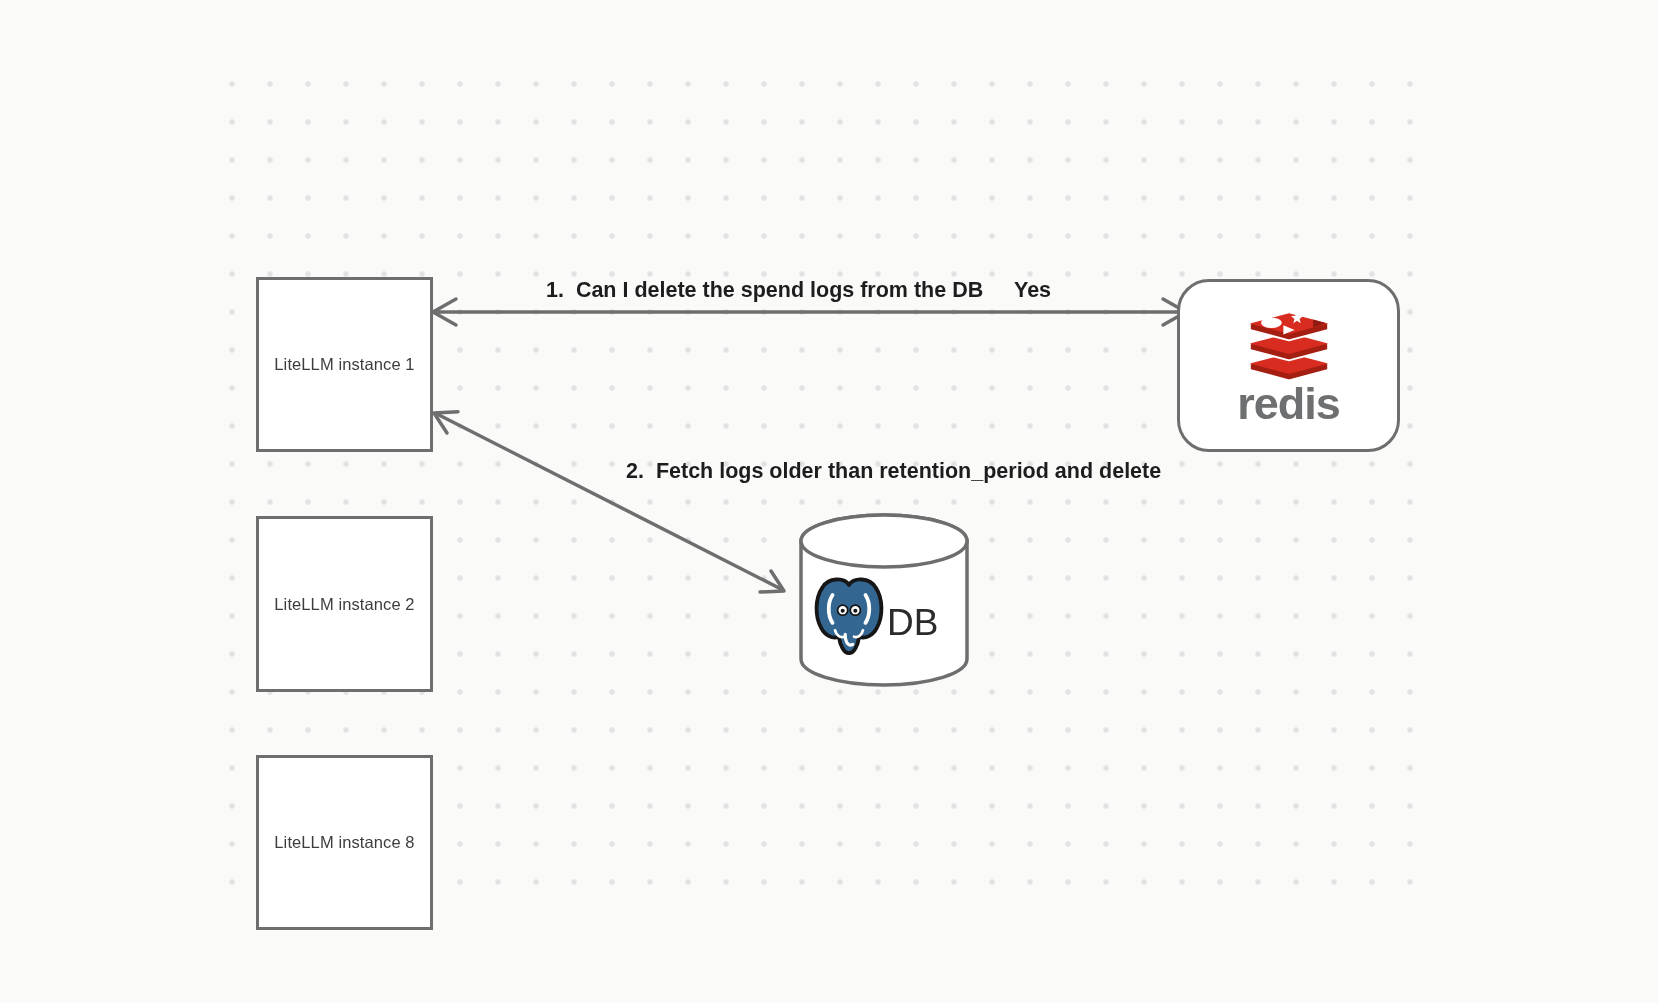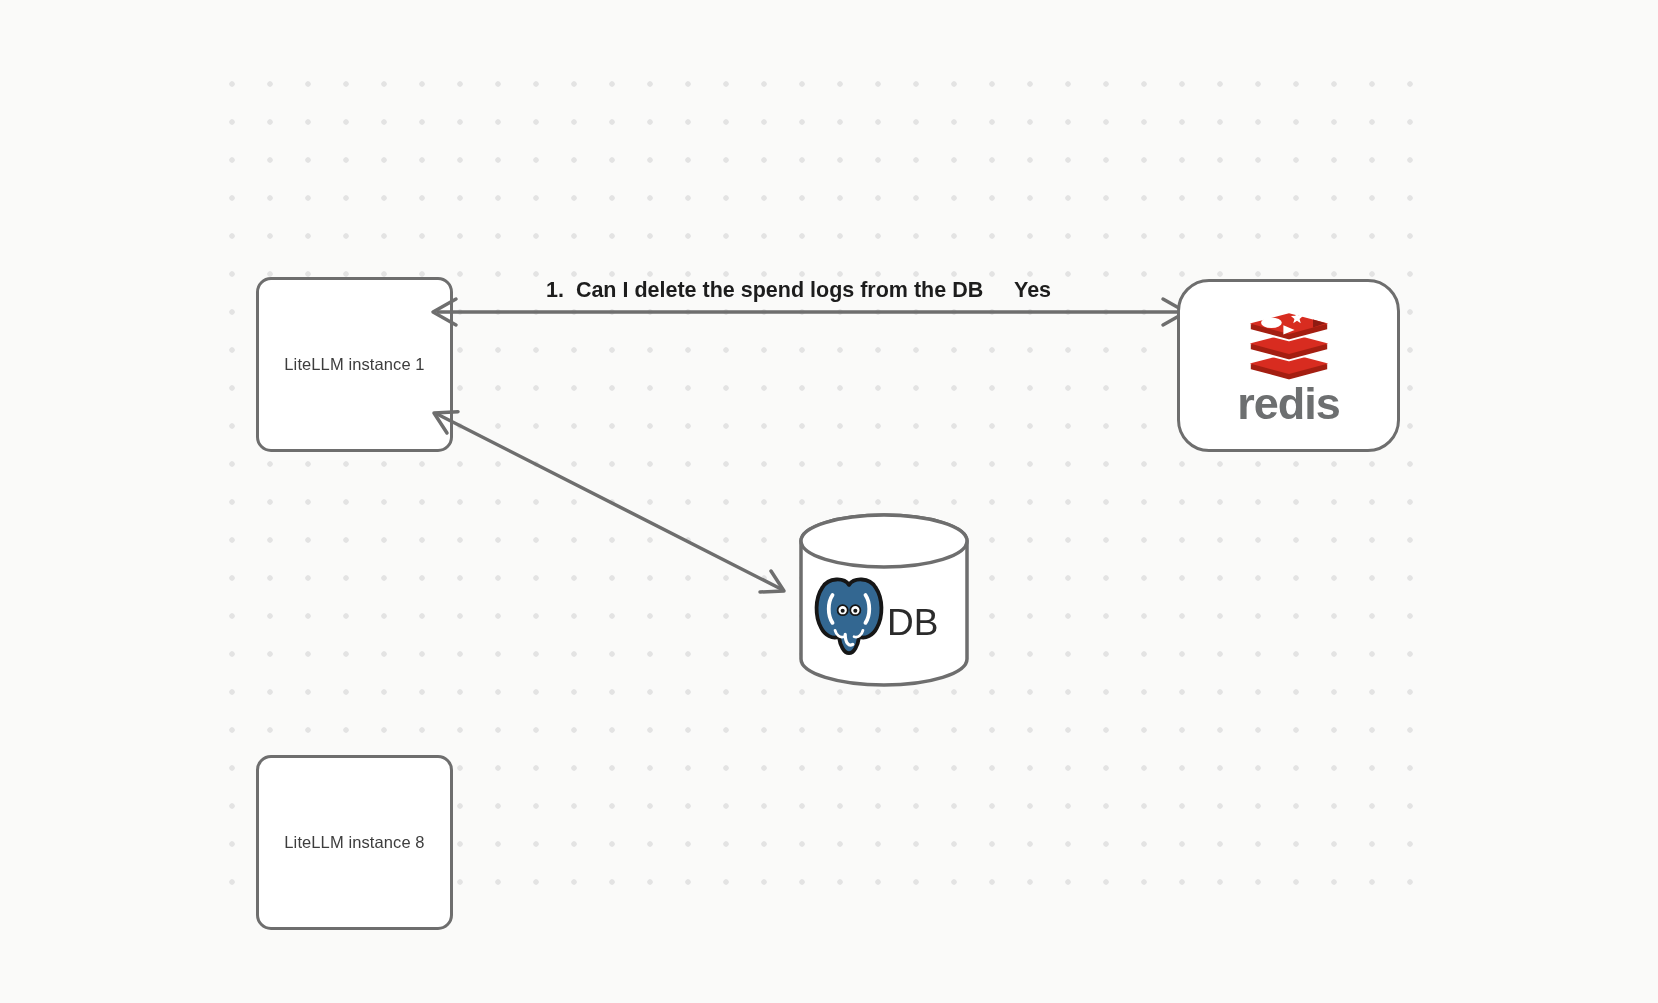--- a/index.html
+++ b/index.html
@@ -7,22 +7,22 @@
     --label-text:#1d1d1d; --node-text:#3d3d3d;
     --redis-top:#d82c20; --redis-side:#a41e11; --redis-notch:#8f1b12; --redis-word:#6d6f70;
     --pg-blue:#336791; --pg-outline:#161616; --db-text:#2b2b2b;
   }
   html,body{margin:0;padding:0;background:var(--canvas-bg);}
   .canvas{position:relative;width:1658px;height:1003px;overflow:hidden;background:var(--canvas-bg);
           font-family:"Liberation Sans", sans-serif;}
   .dot-grid{position:absolute;left:213px;top:65px;width:1216px;height:836px;
             background-image:radial-gradient(circle, var(--grid-dot) 2.4px, transparent 3.1px);
             background-size:38px 38px;background-position:0 0;}
-  .inst-box{position:absolute;width:197px;background:var(--fill);border:3.5px solid var(--stroke);
-            border-radius:15px;box-sizing:border-box;display:flex;align-items:center;justify-content:center;}
+  .inst-box{position:absolute;width:177px;background:var(--fill);border:3.5px solid var(--stroke);
+            border-radius:0;box-sizing:border-box;display:flex;align-items:center;justify-content:center;}
   .inst-box span{font-size:16.5px;color:var(--node-text);letter-spacing:0.1px;}
   .arrow-label{position:absolute;font-size:21.5px;font-weight:bold;color:var(--label-text);
                white-space:pre;letter-spacing:0px;margin-left:44px;}
   .arrows-svg{position:absolute;left:0;top:0;}
   .redis-node{position:absolute;left:1177px;top:279px;width:223px;height:173px;background:var(--fill);
               border:3.5px solid var(--stroke);border-radius:32px;box-sizing:border-box;
               display:flex;flex-direction:column;align-items:center;}
   .redis-logo{margin-top:28px;}
   .redis-word{font-size:45px;font-weight:bold;color:var(--redis-word);line-height:1;
               letter-spacing:-1px;margin-top:-1px;}
@@ -34,39 +34,43 @@
 </head>
 <body>
 
 <div class="canvas">
 
   <div class="dot-grid"></div>
 
   <div class="inst-box" style="left:256px;top:277px;height:175px">
     <span>LiteLLM instance 1</span>
   </div>
+  <div class="inst-box" style="left:256px;top:516px;height:176px">
+    <span>LiteLLM instance 2</span>
+  </div>
   <div class="inst-box" style="left:256px;top:755px;height:175px">
     <span>LiteLLM instance 8</span>
   </div>
 
   <svg class="arrows-svg" width="1658" height="1003" viewBox="0 0 1658 1003">
     <g stroke="var(--stroke)" stroke-width="3.5" fill="none" stroke-linecap="round" stroke-linejoin="round">
 
       <line x1="438" y1="312" x2="1182" y2="312"></line>
       <polyline points="456,299 433,312 456,325"></polyline>
       <polyline points="1163,299 1186,312 1163,325"></polyline>
 
       <line x1="437" y1="414" x2="781" y2="589"></line>
       <polyline points="458,411.7 434,413 447,433"></polyline>
       <polyline points="760,592 784,591 771,571"></polyline>
     </g>
   </svg>
 
   <div class="arrow-label" style="left:502px;top:278px">1.  Can I delete the spend logs from the DB</div>
   <div class="arrow-label" style="left:970px;top:278px">Yes</div>
+  <div class="arrow-label" style="left:582px;top:459px">2.  Fetch logs older than retention_period and delete</div>
 
   <div class="redis-node">
     <svg class="redis-logo" width="80" height="72" viewBox="0 -2 100 88">
 
       <g transform="translate(0,50)">
         <path d="M1,14 L50,1 L99,14 L99,22 L50,35 L1,22 Z" fill="var(--redis-side)" stroke="#ffffff" stroke-width="2.5" stroke-linejoin="round"></path>
         <path d="M1,14 L50,1 L99,14 L50,27 Z" fill="var(--redis-top)"></path>
       </g>
 
       <g transform="translate(0,25)">

